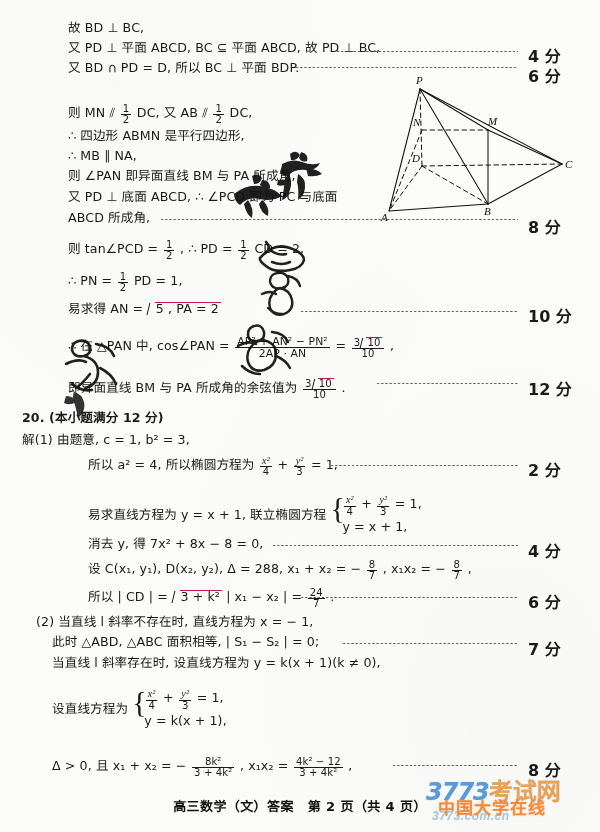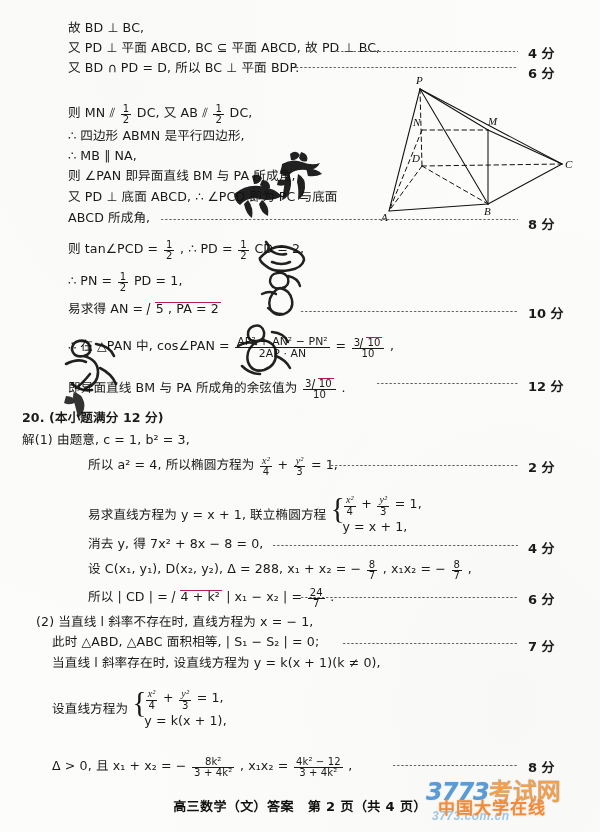--- a/index.html
+++ b/index.html
@@ -68,21 +68,21 @@
     position:absolute;
     height:3px;
     background-image:radial-gradient(circle, #3a3a3a 0.8px, transparent 1px);
     background-size:4.2px 3px;
     background-repeat:repeat-x;
     opacity:.85;
   }
   .score{
     position:absolute;
     font-family:"DejaVu Sans","Liberation Sans",sans-serif;
-    font-size:13px;
+    font-size:16px;
     font-weight:600;
     color:#1a1a1a;
     white-space:nowrap;
   }
 
   
   #figure{position:absolute;left:376px;top:78px;width:200px;height:150px;}
   #figure svg{display:block;}
   .fig-lbl{
     position:absolute;
@@ -321,21 +321,21 @@
     <span>, x₁x₂ = −</span>
     <span class="frac">
       <span class="num">8</span>
       <span class="den">7</span>
     </span>
     <span>,</span>
   </div>
 
   <div class="line cn" style="left:88px;top:588px;">
     <span>所以 | CD | =</span>
-    <span class="rad"><span class="bar">4 + k²</span></span>
+    <span class="rad"><span class="bar">3 + k²</span></span>
     <span>| x₁ − x₂ | =</span>
     <span class="frac">
       <span class="num">24</span>
       <span class="den">7</span>
     </span>
     <span>.</span>
   </div>
   <div class="dots" style="left:300px;top:596px;width:218px;"></div>
   <div class="score" style="left:528px;top:589px;">6 分</div>
 

